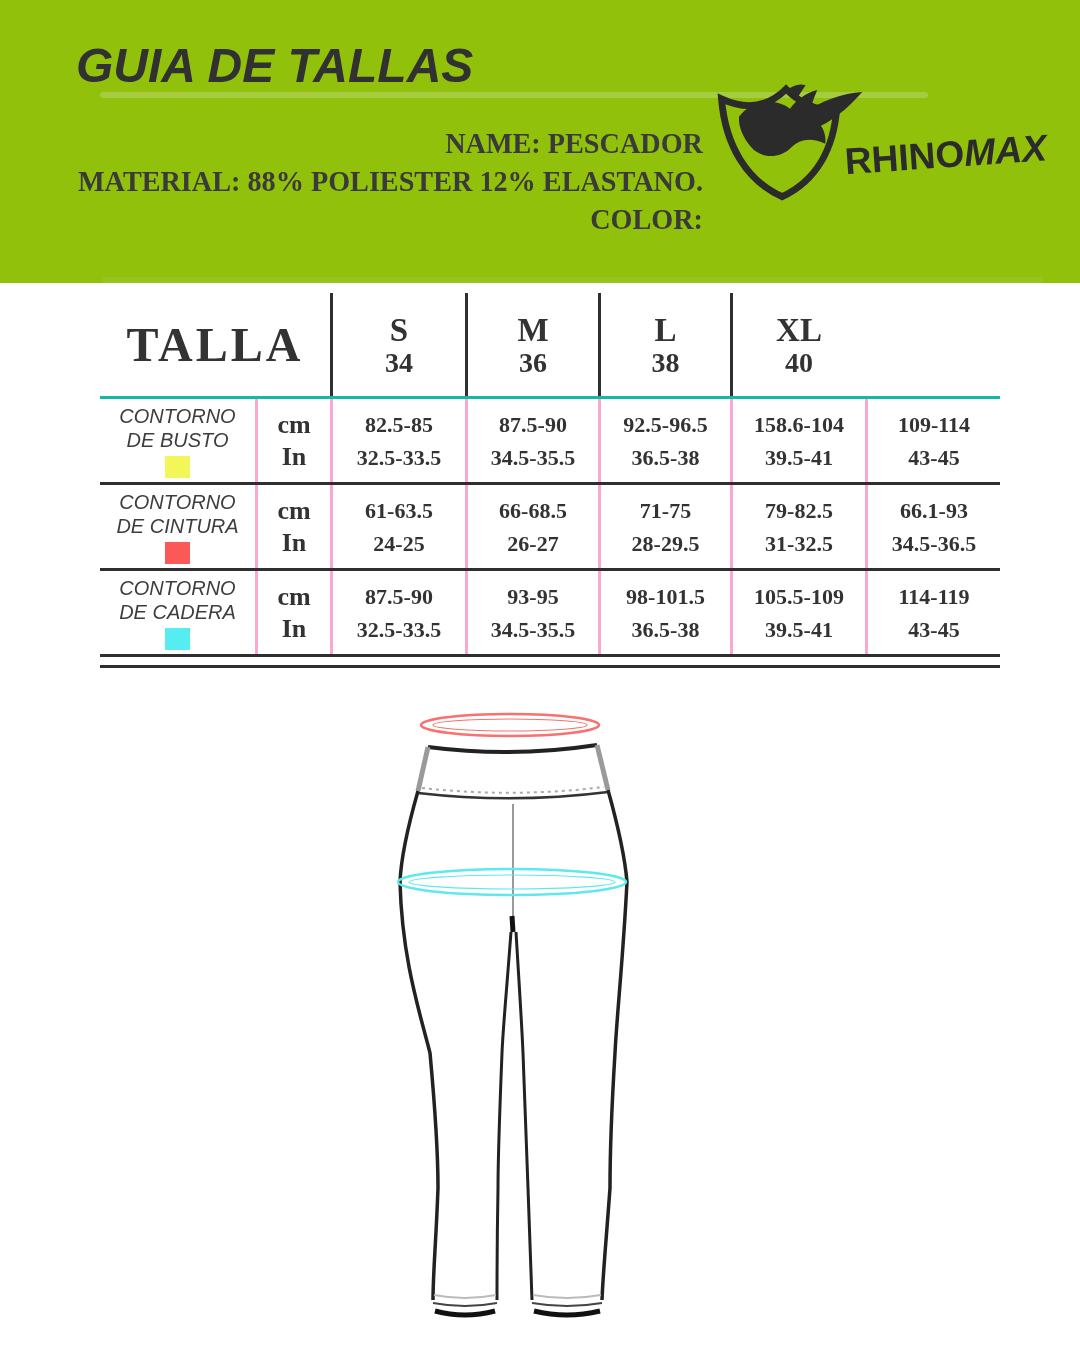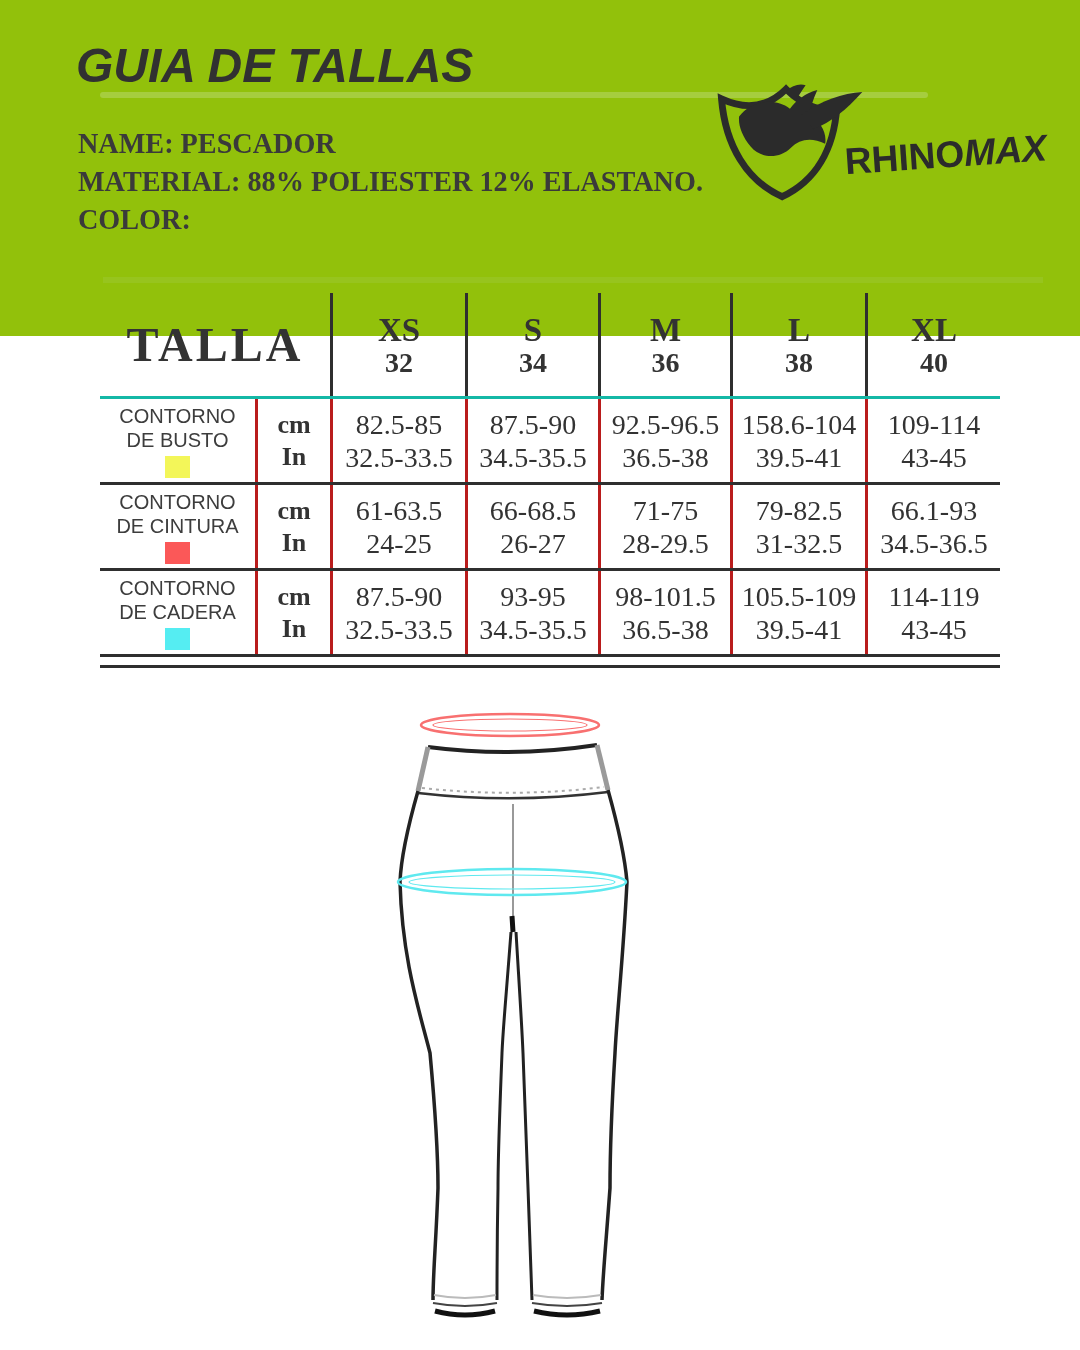--- a/index.html
+++ b/index.html
@@ -1,20 +1,20 @@
 <!DOCTYPE html>
 <html><head>
 <meta charset="utf-8">
 <style>
   html,body{margin:0;padding:0;background:#e8e8e8;}
   .page{position:relative;width:1080px;height:1350px;background:#ffffff;overflow:hidden;
         font-family:"Liberation Serif",serif;margin:0 auto;}
 
   
-  .header{position:absolute;left:0;top:0;width:1080px;height:336px;}
+  .header{position:absolute;left:0;top:0;width:1080px;height:283px;text-align:right;}
   .header-edge{position:absolute;left:103px;top:277px;width:940px;height:6px;opacity:.55;}
   .title{position:absolute;left:76px;top:38px;
          font-family:"Liberation Sans",sans-serif;font-weight:bold;font-style:italic;
          font-size:48px;color:#313131;letter-spacing:0;white-space:nowrap;}
   .title-underline{position:absolute;left:100px;top:92px;width:828px;height:6px;border-radius:3px;}
   .info{position:absolute;left:78px;top:124px;color:#3a3a3a;
         font-weight:bold;font-size:30px;line-height:38px;
         transform:scaleX(.94);transform-origin:0 0;white-space:nowrap;}
 
   
@@ -25,26 +25,26 @@
   .thead{display:grid;grid-template-columns:230px 135px 133px 132px 135px 135px;
          height:106px;border-bottom:3px solid #14b8a6;box-sizing:border-box;}
   .th{display:flex;flex-direction:column;align-items:center;justify-content:center;}
   .th-size{border-left:3px solid #2f2f2f;}
   .talla{font-size:48px;font-weight:bold;letter-spacing:3px;}
   .size-label{font-size:33px;font-weight:bold;line-height:36px;}
   .size-num{font-size:28px;font-weight:bold;line-height:30px;}
   .trow{display:grid;grid-template-columns:155px 75px 135px 133px 132px 135px 135px;
         height:86px;border-bottom:3px solid #2f2f2f;box-sizing:border-box;}
   .cell{display:flex;flex-direction:column;align-items:center;justify-content:center;}
-  .cell-b{border-left:3px solid #b91c1c;}
+  .cell-b{border-left:3px solid #f9a8d4;}
   .rlabel{font-family:"Liberation Sans",sans-serif;font-size:20px;line-height:24px;
-          color:#3d3d3d;text-align:center;}
+          color:#3d3d3d;text-align:center;font-style:italic;}
   .swatch{width:25px;height:22px;margin-top:4px;}
   .unit{font-size:26px;font-weight:bold;line-height:32px;}
-  .val{font-size:28px;font-weight:normal;line-height:33px;white-space:nowrap;}
+  .val{font-size:22px;font-weight:bold;line-height:33px;white-space:nowrap;}
   .bottom-rule{height:3px;background:#2f2f2f;margin-top:8px;}
 
   
   .diagram{position:absolute;left:390px;top:698px;width:248px;height:632px;}
 </style>
 </head>
 <body>
 
 <div class="page">
 
@@ -71,24 +71,20 @@
     </div>
   </div>
 
   <div class="size-table">
 
     <div class="thead">
       <div class="th">
         <span class="talla">TALLA</span>
       </div>
       <div class="th th-size">
-        <span class="size-label">XS</span>
-        <span class="size-num">32</span>
-      </div>
-      <div class="th th-size">
         <span class="size-label">S</span>
         <span class="size-num">34</span>
       </div>
       <div class="th th-size">
         <span class="size-label">M</span>
         <span class="size-num">36</span>
       </div>
       <div class="th th-size">
         <span class="size-label">L</span>
         <span class="size-num">38</span>

